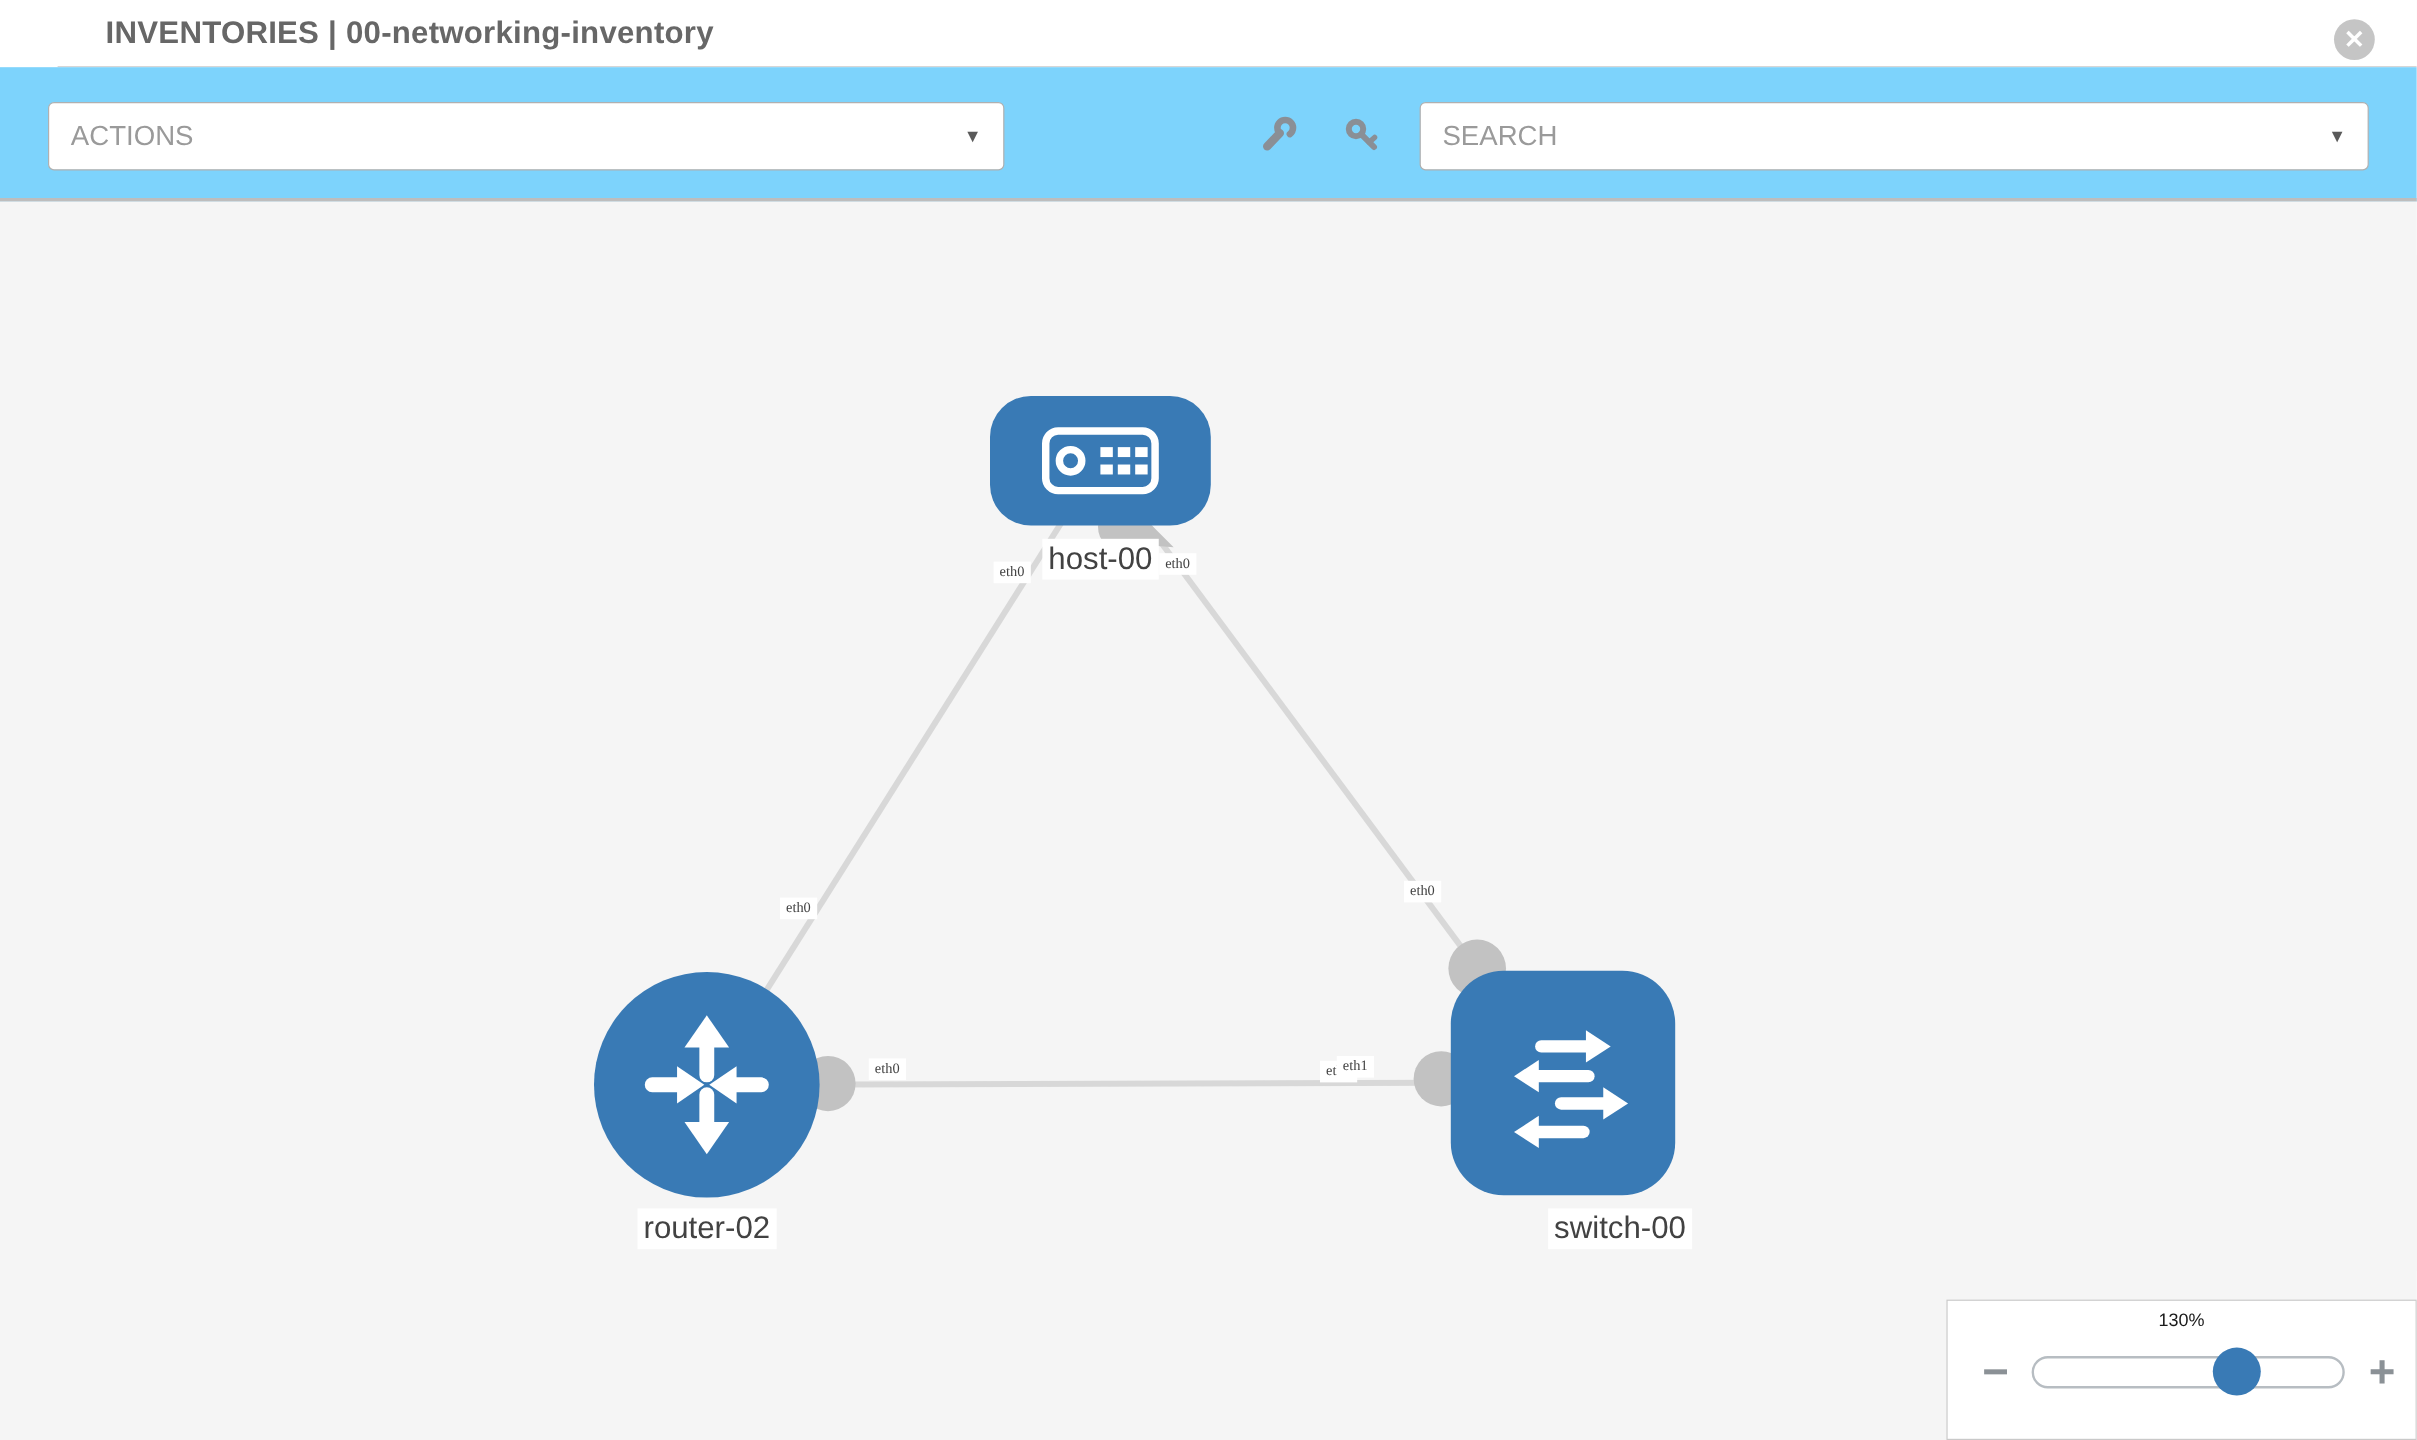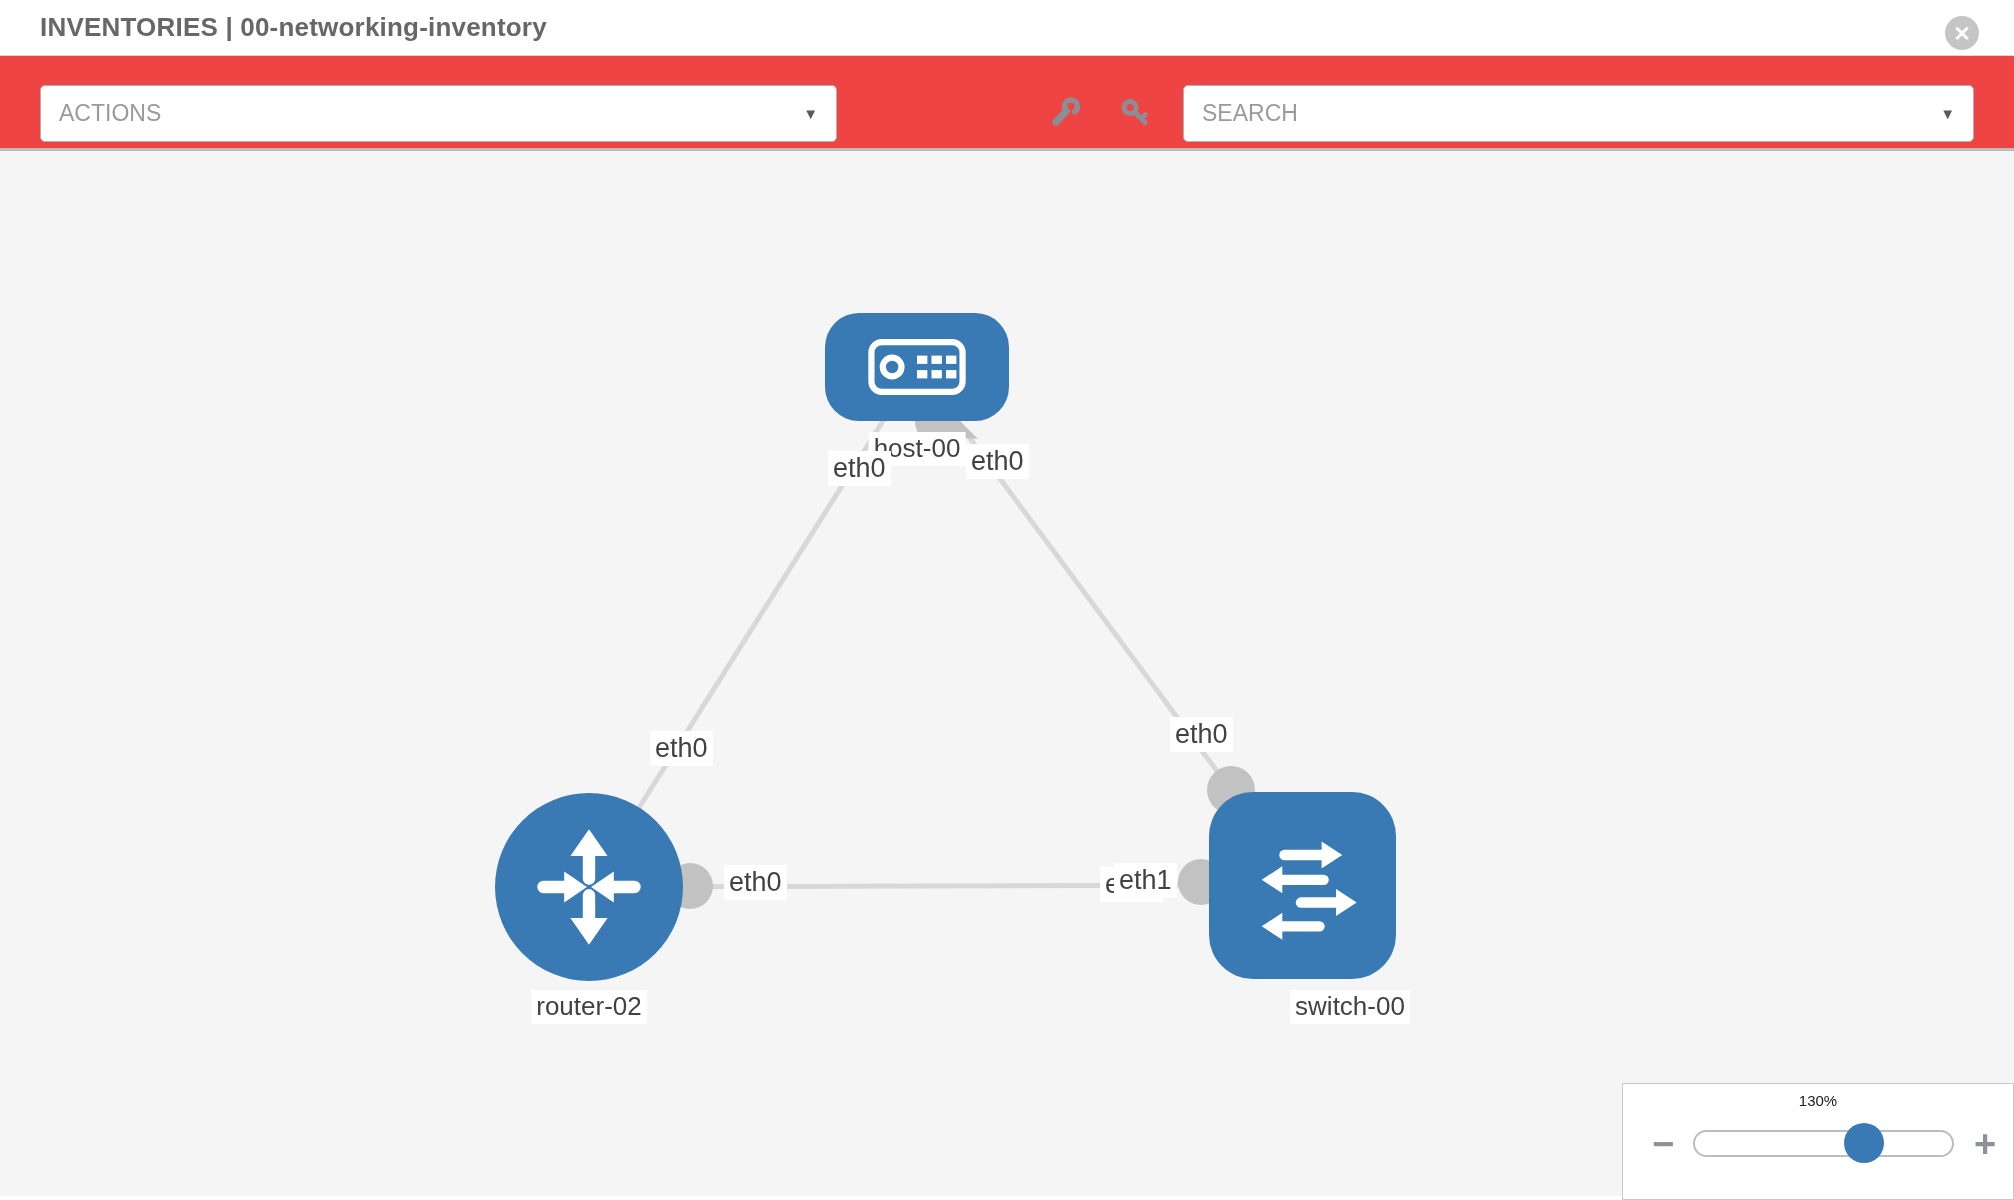--- a/index.html
+++ b/index.html
@@ -5,32 +5,32 @@
   * { margin:0; padding:0; box-sizing:border-box; }
   html,body { width:2014px; height:1200px; overflow:hidden; }
   body {
     font-family:"Liberation Sans", sans-serif;
     background:#ffffff;
     position:relative;
   }
   
   .header {
     height:56px; background:#fff; border-bottom:1px solid #d6d6d6;
-    display:flex; align-items:center; padding-left:40px; position:relative;
+    display:flex; align-items:center; padding-left:40px; position:relative;margin-left:48px;
   }
   .title { font-size:26px; font-weight:bold; color:#676767; letter-spacing:0.2px; }
   .close-btn {
     position:absolute; right:35px; top:16px; width:34px; height:34px;
     border-radius:50%; background:#c5c5c5; color:#fff; font-size:21px; font-weight:bold;
     display:flex; align-items:center; justify-content:center; cursor:pointer;
     line-height:1;
   }
   
   .toolbar {
-    height:95px; background:#ef4444; border-bottom:3px solid #bdbdbd; position:relative;
+    height:112px; background:#7dd3fc; border-bottom:3px solid #bdbdbd; position:relative;
   }
   .select-box {
     position:absolute; top:29px; height:57px; background:#fff;
     border:1px solid #b0b0b0; border-radius:5px;
     display:flex; align-items:center; padding:0 18px;
   }
   .actions-box { left:40px; width:797px; }
   .search-box  { left:1183px; width:791px;gap:17px; }
   .select-label { font-size:23px; color:#9a9a9a; flex:1; }
   .search-input {
@@ -52,21 +52,21 @@
     display:flex; align-items:center; justify-content:center; cursor:pointer;
   }
   .node-host   { left:825px;  top:162px; width:184px; height:108px; border-radius:34px; }
   .node-router { left:495px;  top:642px; width:188px; height:188px; border-radius:50%; }
   .node-switch { left:1209px; top:641px; width:187px; height:187px; border-radius:44px; }
   .chip {
     position:absolute; background:#fff; color:#424242; white-space:nowrap;
     padding:2px 5px; z-index:4; line-height:1.15;
   }
   .chip-name { font-size:26px; }
-  .chip-if { font-size:27px; }
+  .chip-if { font-size:12px;font-family:Liberation Serif, serif; }
   .centered { transform:translateX(-50%); }
   .chip-host-label   { left:917px;  top:281px;text-align:right; }
   .chip-router-label { left:589px;  top:839px; }
   .chip-switch-label { left:1350px; top:839px; }
   .chip-host-left    { left:828px;  top:300px; }
   .chip-host-right   { left:966px;  top:293px; }
   .chip-l1-router    { left:650px;  top:580px; }
   .chip-l3-router    { left:724px;  top:714px; }
   .chip-l2-switch    { left:1170px; top:566px; }
   .chip-overlap-under{ left:1100px; top:716px; z-index:4; }

